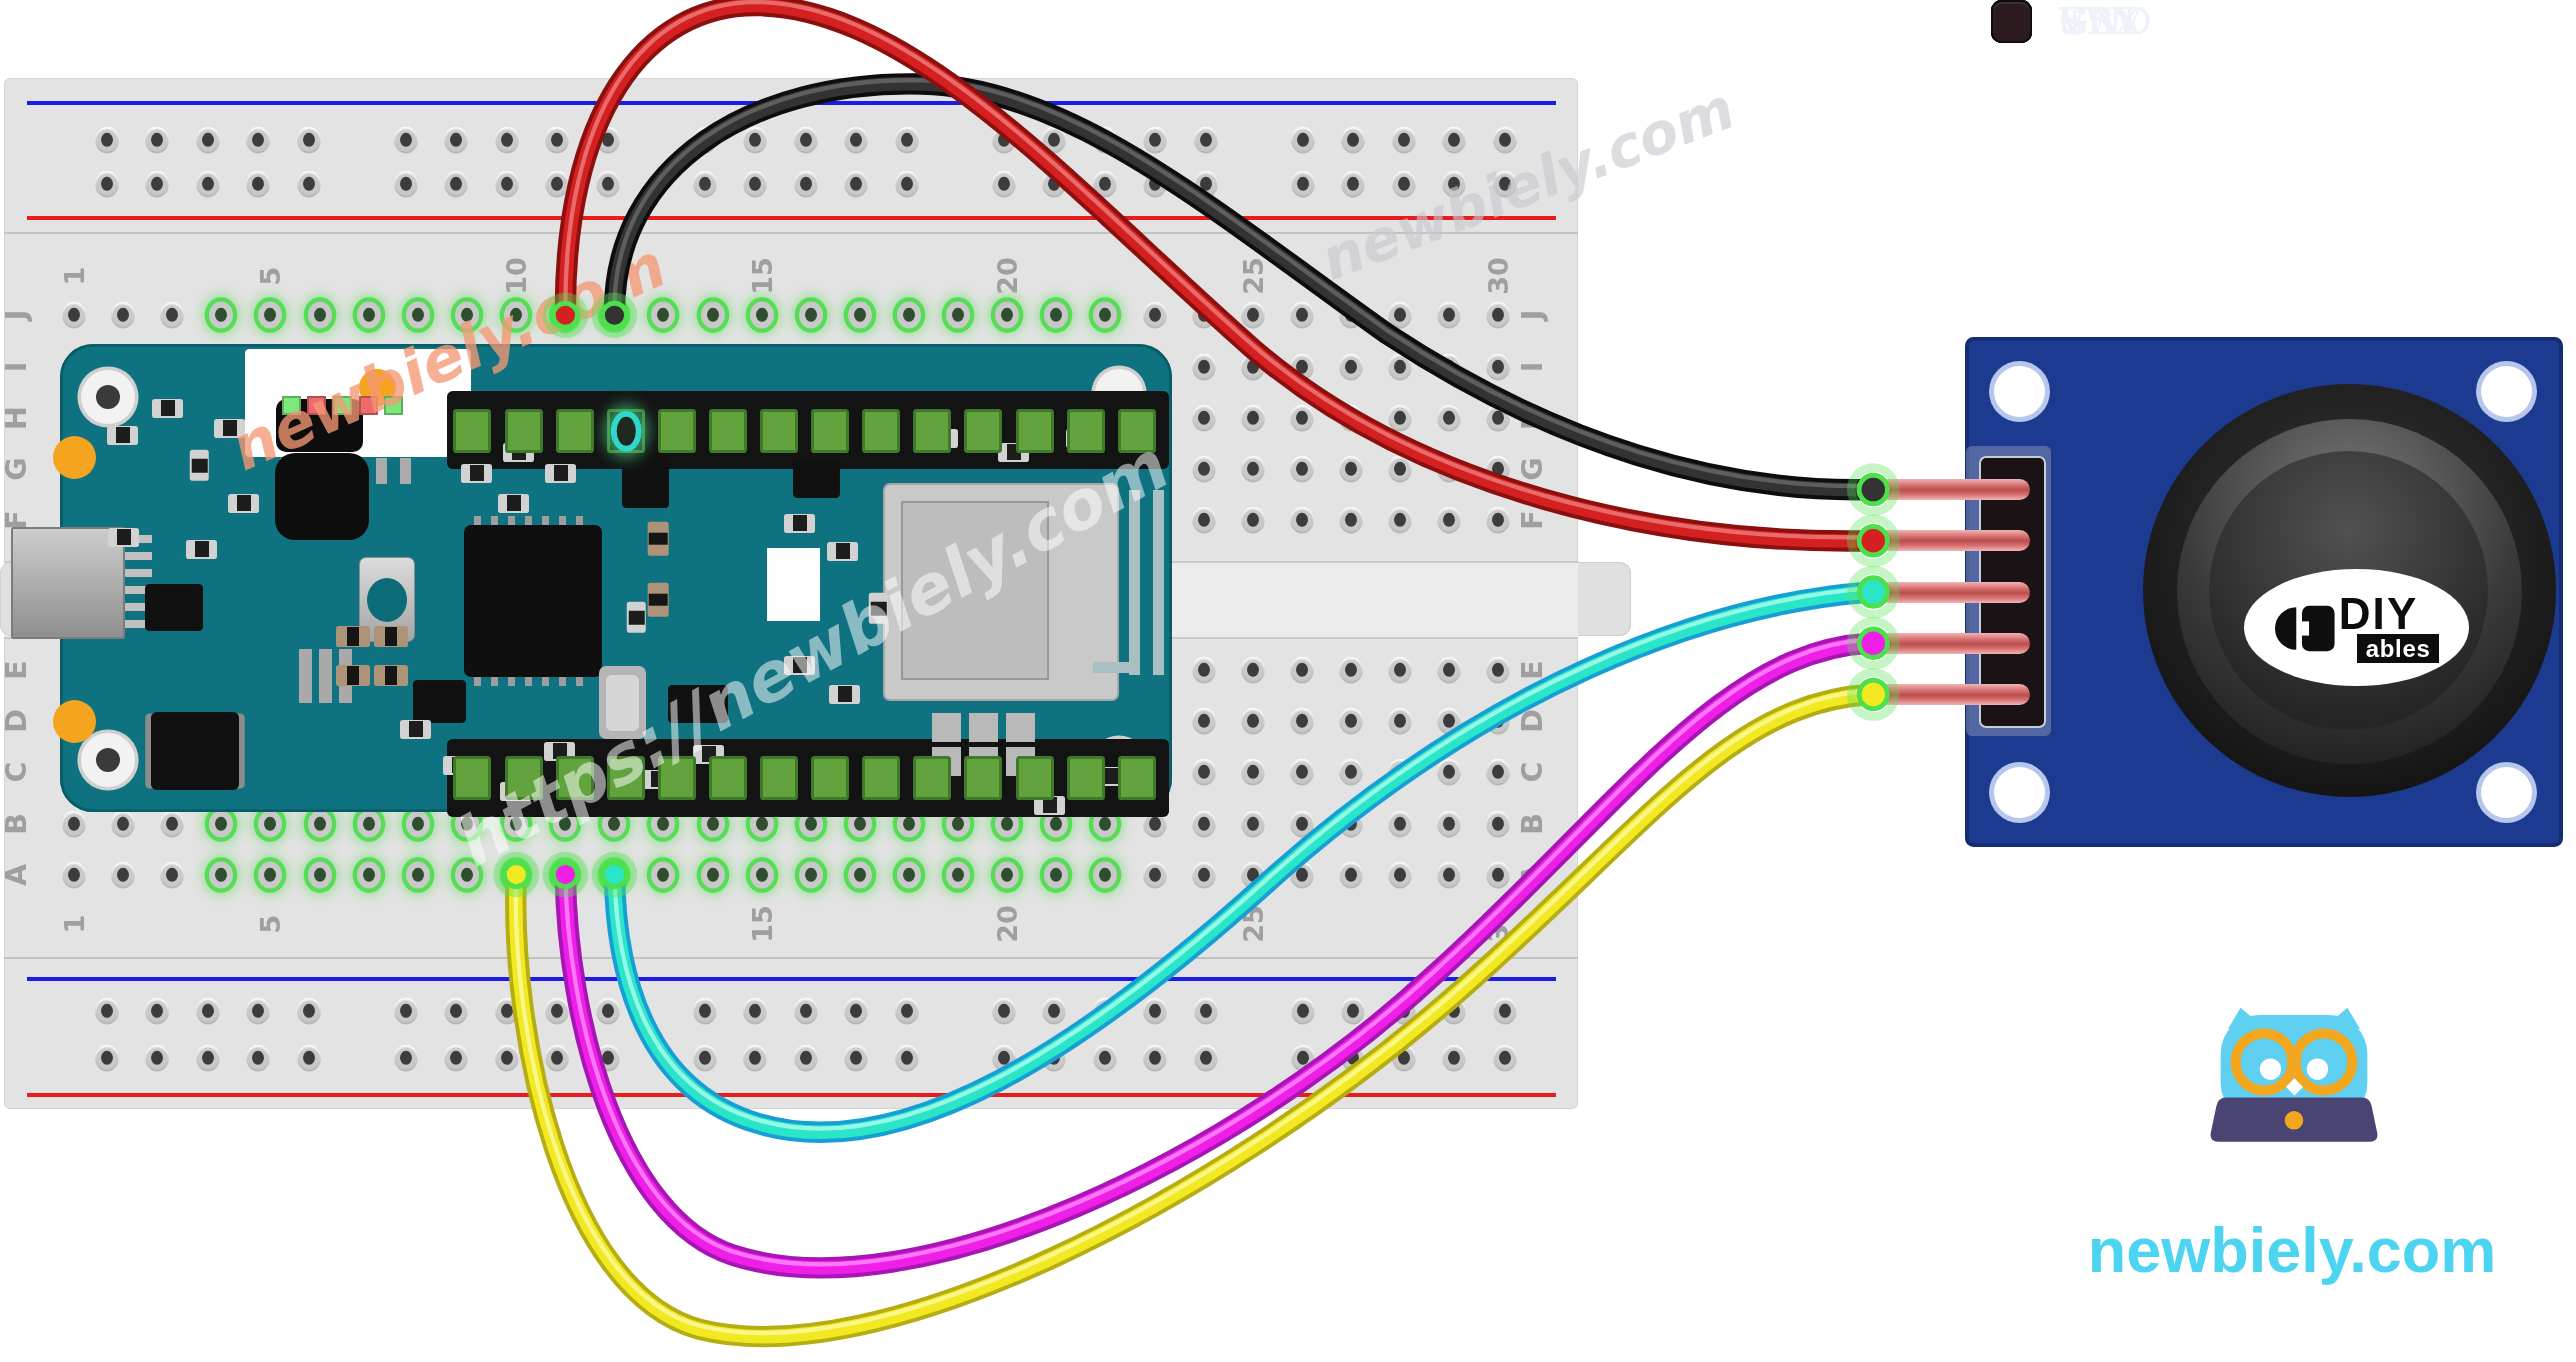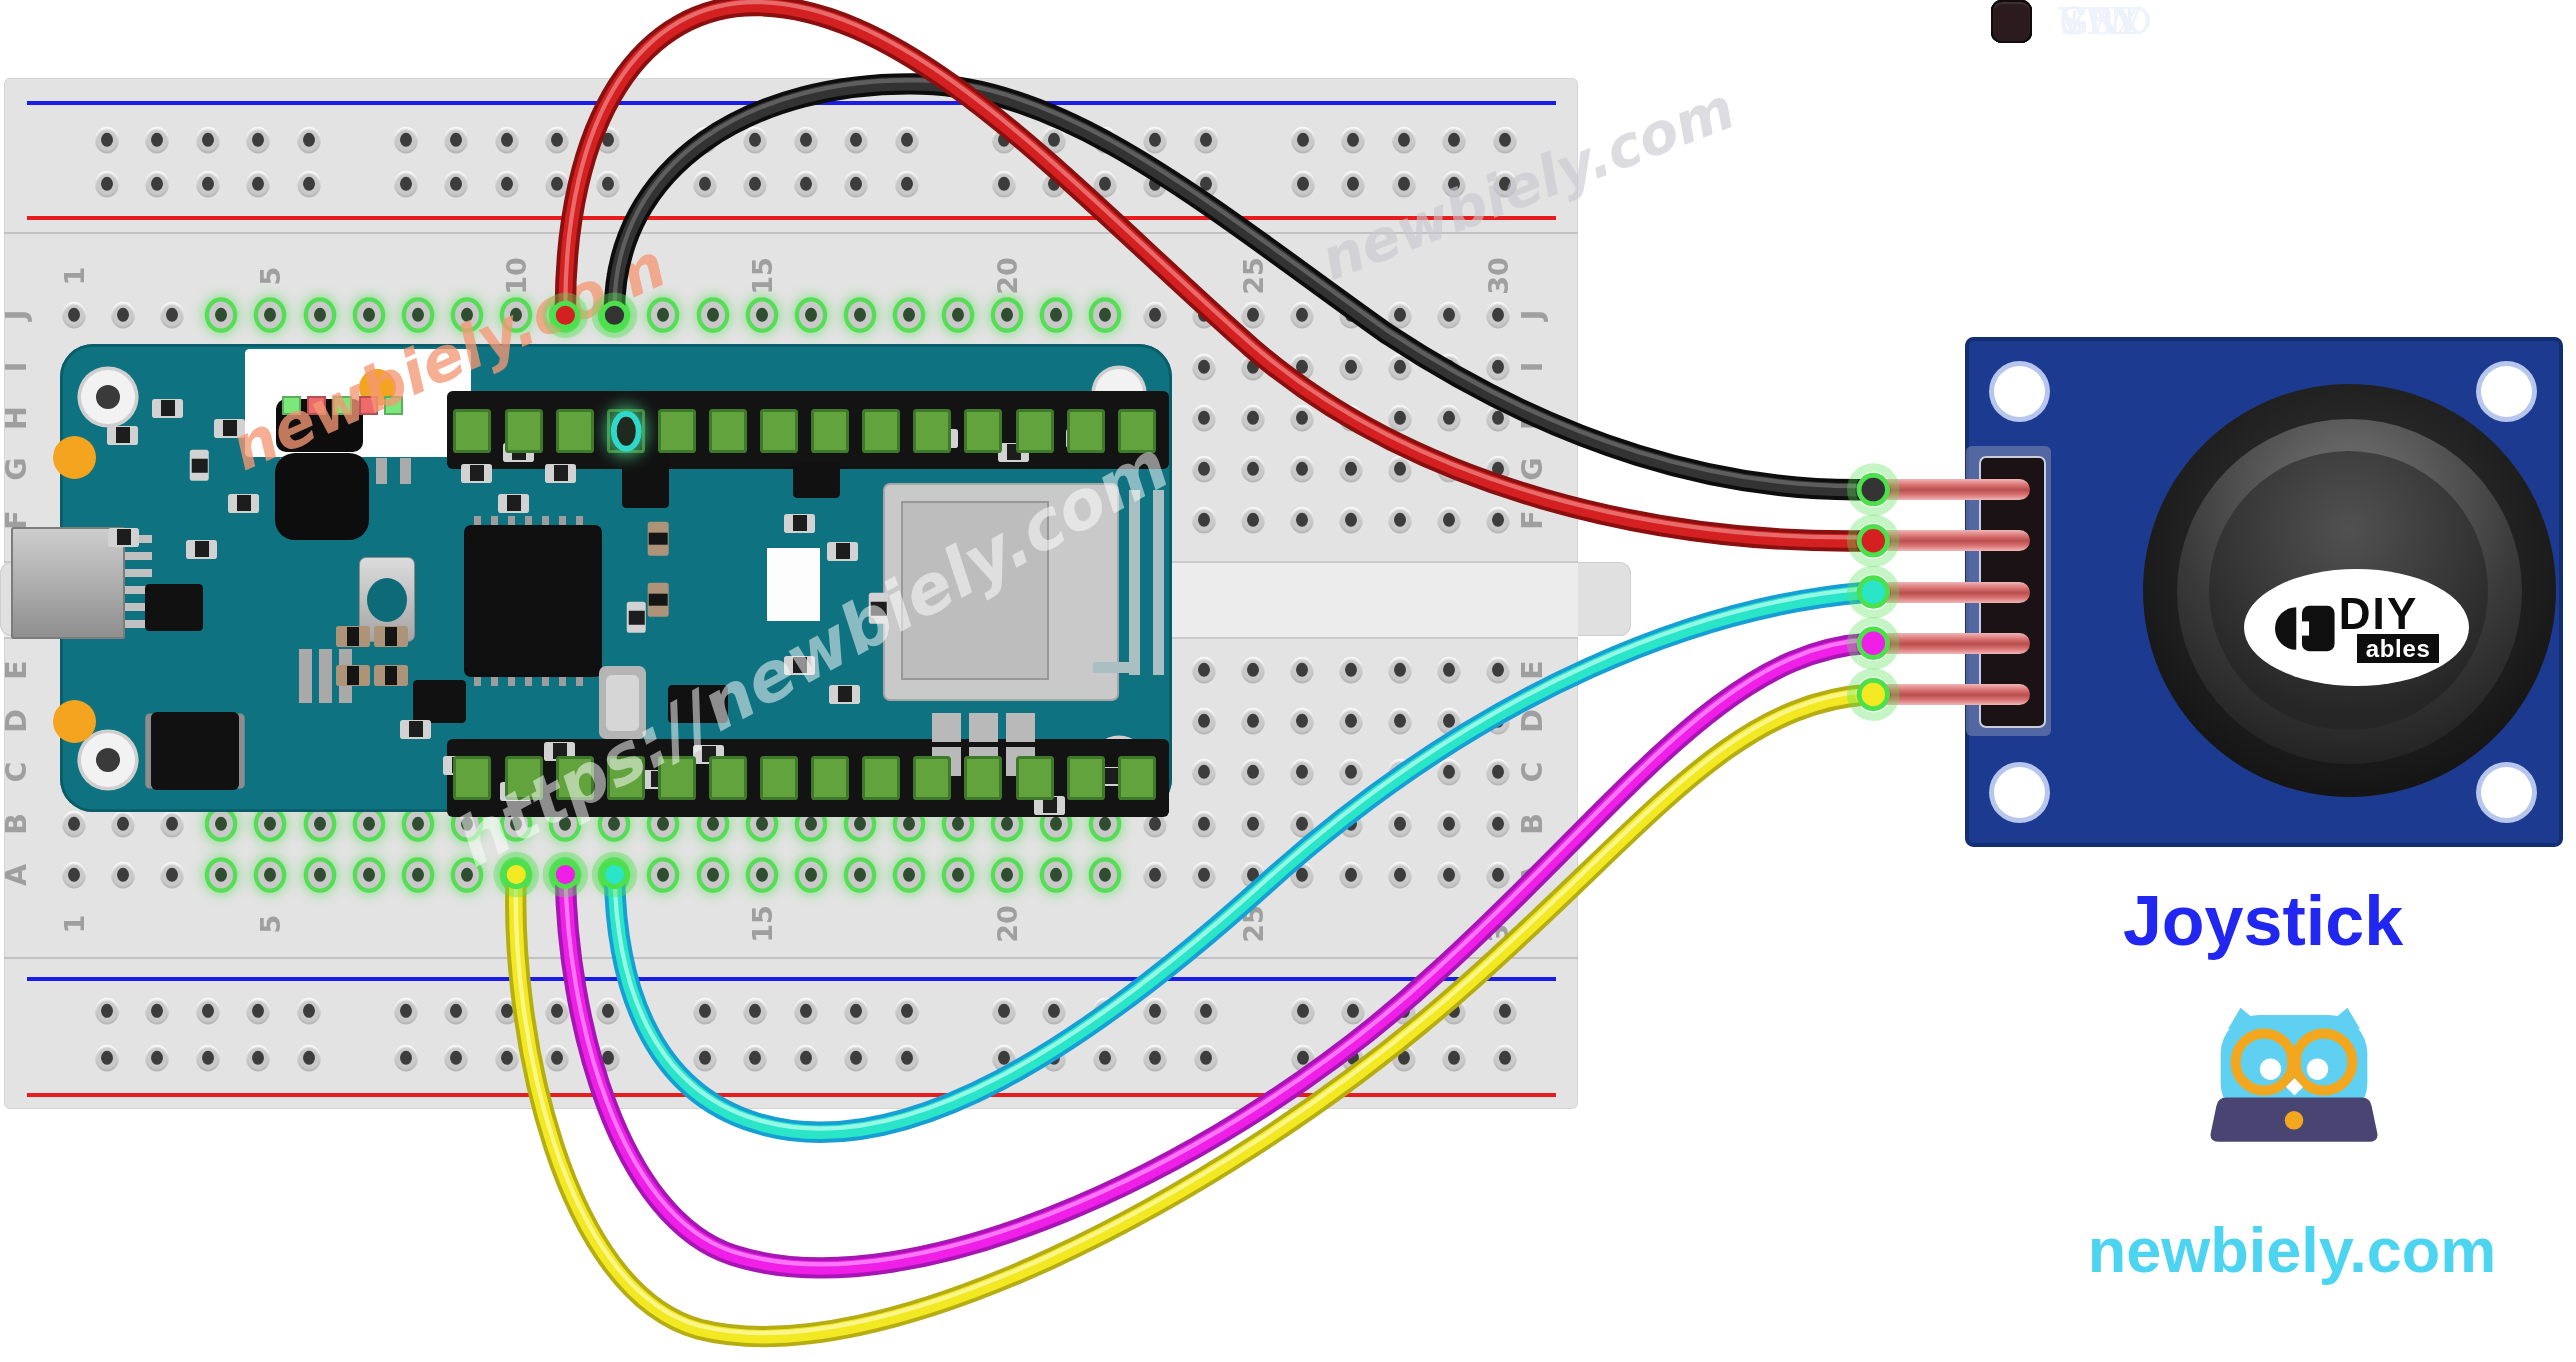--- a/index.html
+++ b/index.html
@@ -794,21 +794,20 @@
       <circle cx="2632" cy="904" r="20" fill="#ef1fe8" stroke="#4ce04c" stroke-width="7"></circle>
       <path d="M 725 1229 C 716 1450 790 1815 982 1868 C 1235 1932 1705 1688 2025 1415 C 2300 1180 2420 990 2625 976" fill="none" stroke="#b5ad12" stroke-width="30" stroke-linecap="round"></path>
       <path d="M 725 1229 C 716 1450 790 1815 982 1868 C 1235 1932 1705 1688 2025 1415 C 2300 1180 2420 990 2625 976" fill="none" stroke="#f2e922" stroke-width="19" stroke-linecap="round"></path>
       <path d="M 725 1229 C 716 1450 790 1815 982 1868 C 1235 1932 1705 1688 2025 1415 C 2300 1180 2420 990 2625 976" fill="none" stroke="#fcf9ad" stroke-width="6" stroke-linecap="round" opacity="0.75" transform="translate(0,-5)"></path>
       <circle cx="725" cy="1229" r="26" fill="none" stroke="rgba(90,225,90,.4)" stroke-width="12"></circle>
       <circle cx="725" cy="1229" r="17" fill="#f2e922" stroke="#4ce04c" stroke-width="7"></circle>
       <circle cx="2632" cy="976" r="31" fill="none" stroke="rgba(90,225,90,.35)" stroke-width="12"></circle>
       <circle cx="2632" cy="976" r="20" fill="#f2e922" stroke="#4ce04c" stroke-width="7"></circle>
     </svg>
 
-  <div id="jtitle" style="color: rgb(33, 38, 240);">Joystick</div>
   <svg id="brand-owl" width="178" height="146" viewBox="0 0 250 205">
     <path d="M32 34 L50 4 L74 24 Z" fill="#5fd0f2"></path>
     <path d="M218 34 L200 4 L176 24 Z" fill="#5fd0f2"></path>
     <rect x="22" y="14" width="206" height="150" rx="54" fill="#5fd0f2"></rect>
     <circle cx="83" cy="80" r="40" fill="#5fd0f2" stroke="#f3a71e" stroke-width="14"></circle>
     <circle cx="167" cy="80" r="40" fill="#5fd0f2" stroke="#f3a71e" stroke-width="14"></circle>
     <rect x="115" y="72" width="20" height="12" fill="#f3a71e"></rect>
     <circle cx="92" cy="90" r="15" fill="#ffffff"></circle>
     <circle cx="158" cy="90" r="15" fill="#ffffff"></circle>
     <rect x="117" y="106" width="17" height="17" fill="#ffffff" transform="rotate(45 125 115)"></rect>

